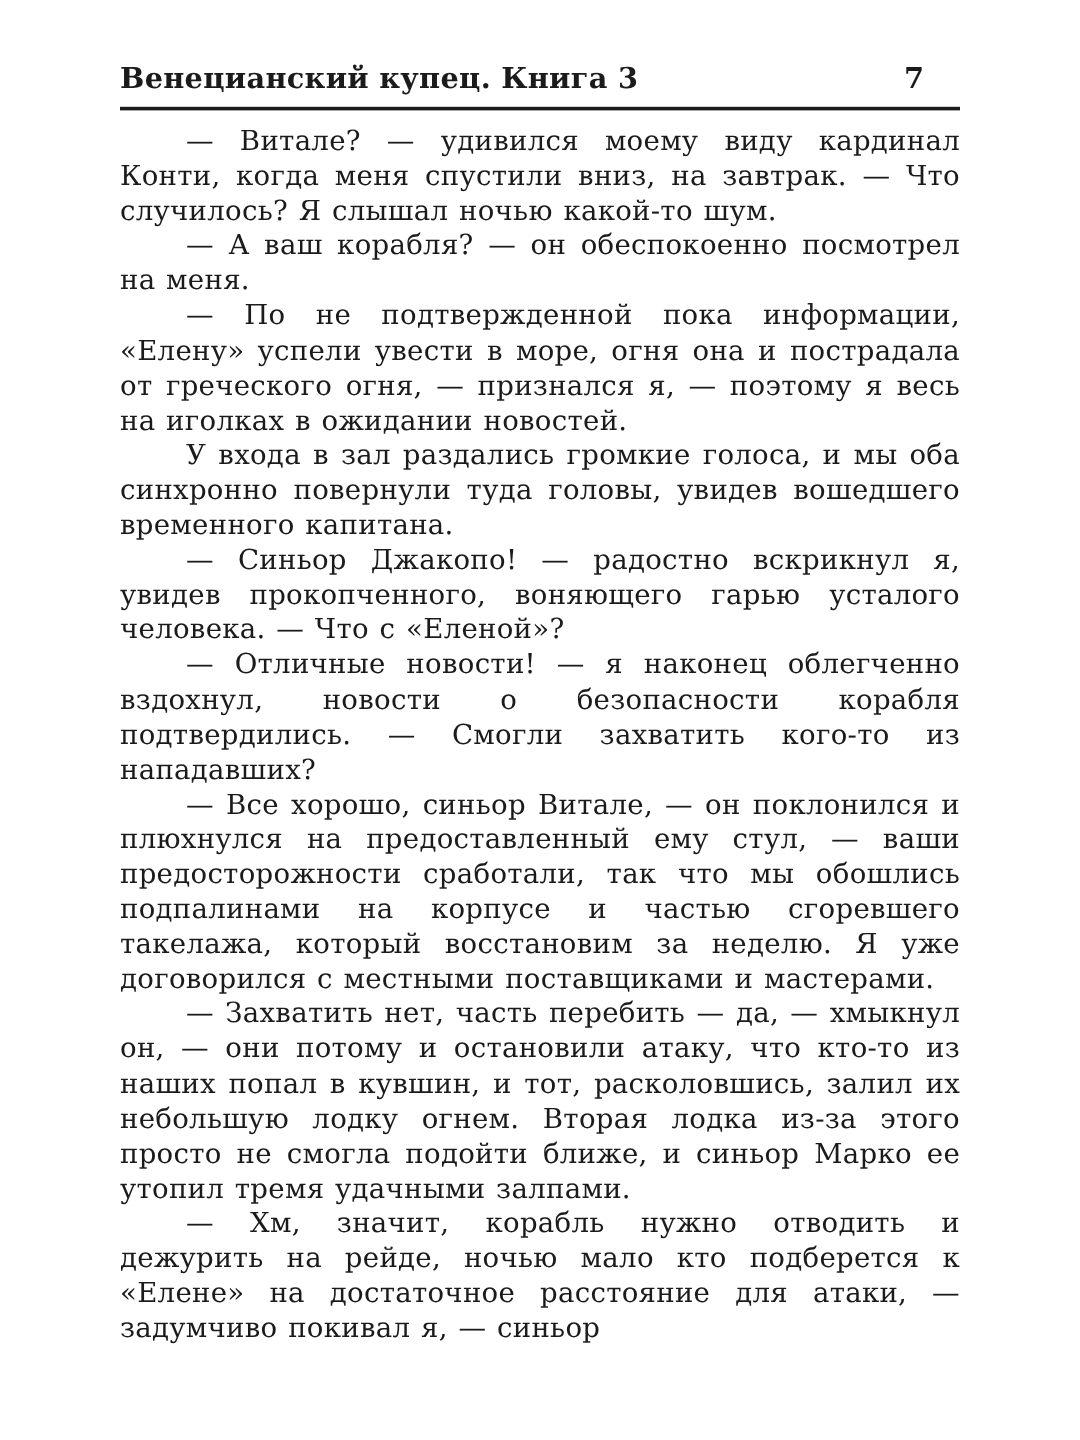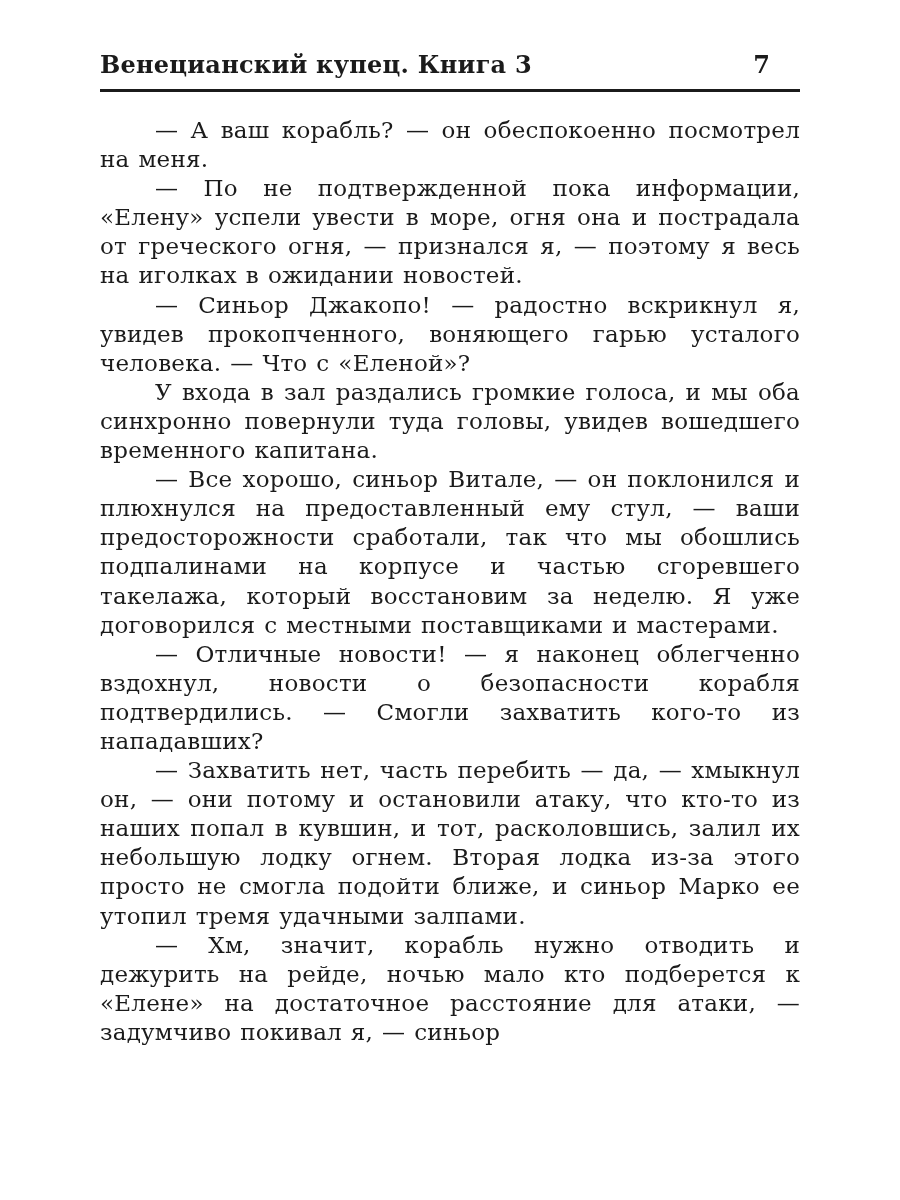--- a/index.html
+++ b/index.html
@@ -16,21 +16,21 @@
       padding: 50px 100px 40px 100px;
       font-family: "DejaVu Serif", "Liberation Serif", serif;
       color: #1b1b1b;
       overflow: hidden;
     }
     .page-header {
       display: flex;
       justify-content: space-between;
       border-bottom: 3px solid #1b1b1b;
       padding-bottom: 10px;
-      margin-bottom: 24px;
+      margin-bottom: 12px;
     }
     .book-title {
       font-size: 24px;
       font-weight: bold;
       letter-spacing: 0.01em;
     }
     .page-number {
       font-size: 24px;
       font-weight: bold;
       padding-right: 30px;
@@ -49,23 +49,24 @@
 <body>
 
 <div class="page">
 
   <div class="page-header">
     <span class="book-title">Венецианский купец. Книга 3</span>
     <span class="page-number">7</span>
   </div>
 
   <div class="body-text">
-    <p>— А ваш корабль? — он обеспокоенно посмотрел на меня.</p>
+    <p>— Витале? — удивился моему виду кардинал Конти, когда меня спустили вниз, на завтрак. — Что случилось? Я слышал ночью какой-то шум.</p>
+    <p>— А ваш корабля? — он обеспокоенно посмотрел на меня.</p>
     <p>— По не подтвержденной пока информации, «Елену» успели увести в море, огня она и пострадала от греческого огня, — признался я, — поэтому я весь на иголках в ожидании новостей.</p>
+    <p>У входа в зал раздались громкие голоса, и мы оба синхронно повернули туда головы, увидев вошедшего временного капитана.</p>
     <p>— Синьор Джакопо! — радостно вскрикнул я, увидев прокопченного, воняющего гарью усталого человека. — Что с «Еленой»?</p>
-    <p>У входа в зал раздались громкие голоса, и мы оба синхронно повернули туда головы, увидев вошедшего временного капитана.</p>
+    <p>— Отличные новости! — я наконец облегченно вздохнул, новости о безопасности корабля подтвердились. — Смогли захватить кого-то из нападавших?</p>
     <p>— Все хорошо, синьор Витале, — он поклонился и плюхнулся на предоставленный ему стул, — ваши предосторожности сработали, так что мы обошлись подпалинами на корпусе и частью сгоревшего такелажа, который восстановим за неделю. Я уже договорился с местными поставщиками и мастерами.</p>
-    <p>— Отличные новости! — я наконец облегченно вздохнул, новости о безопасности корабля подтвердились. — Смогли захватить кого-то из нападавших?</p>
     <p>— Захватить нет, часть перебить — да, — хмыкнул он, — они потому и остановили атаку, что кто-то из наших попал в кувшин, и тот, расколовшись, залил их небольшую лодку огнем. Вторая лодка из-за этого просто не смогла подойти ближе, и синьор Марко ее утопил тремя удачными залпами.</p>
     <p>— Хм, значит, корабль нужно отводить и дежурить на рейде, ночью мало кто подберется к «Елене» на достаточное расстояние для атаки, — задумчиво покивал я, — синьор</p>
   </div>
 
 </div>
 
 </body></html>

